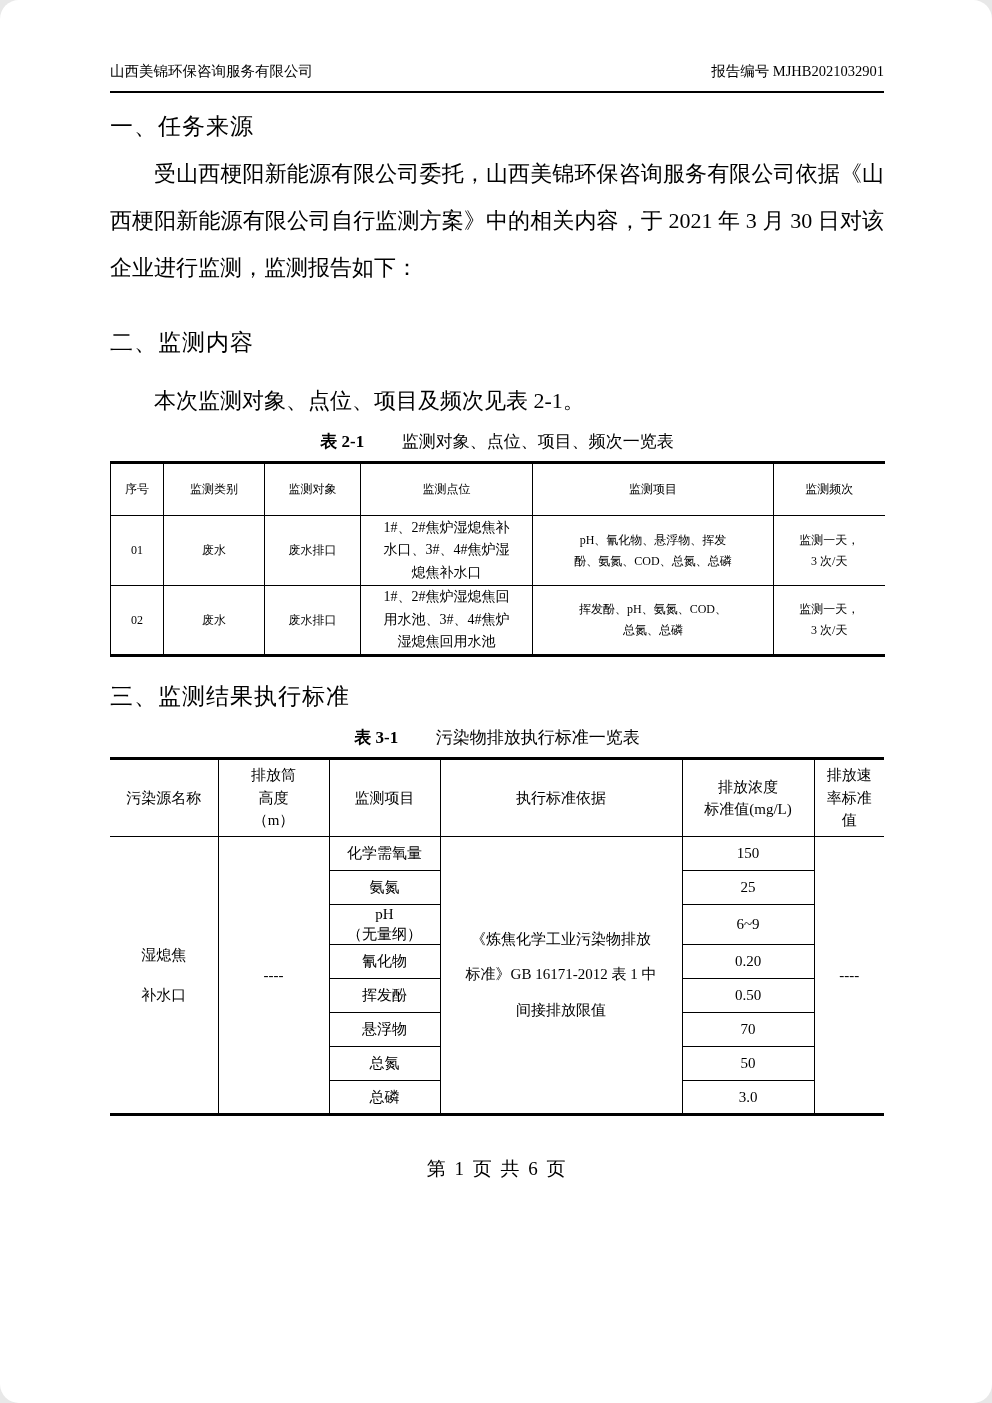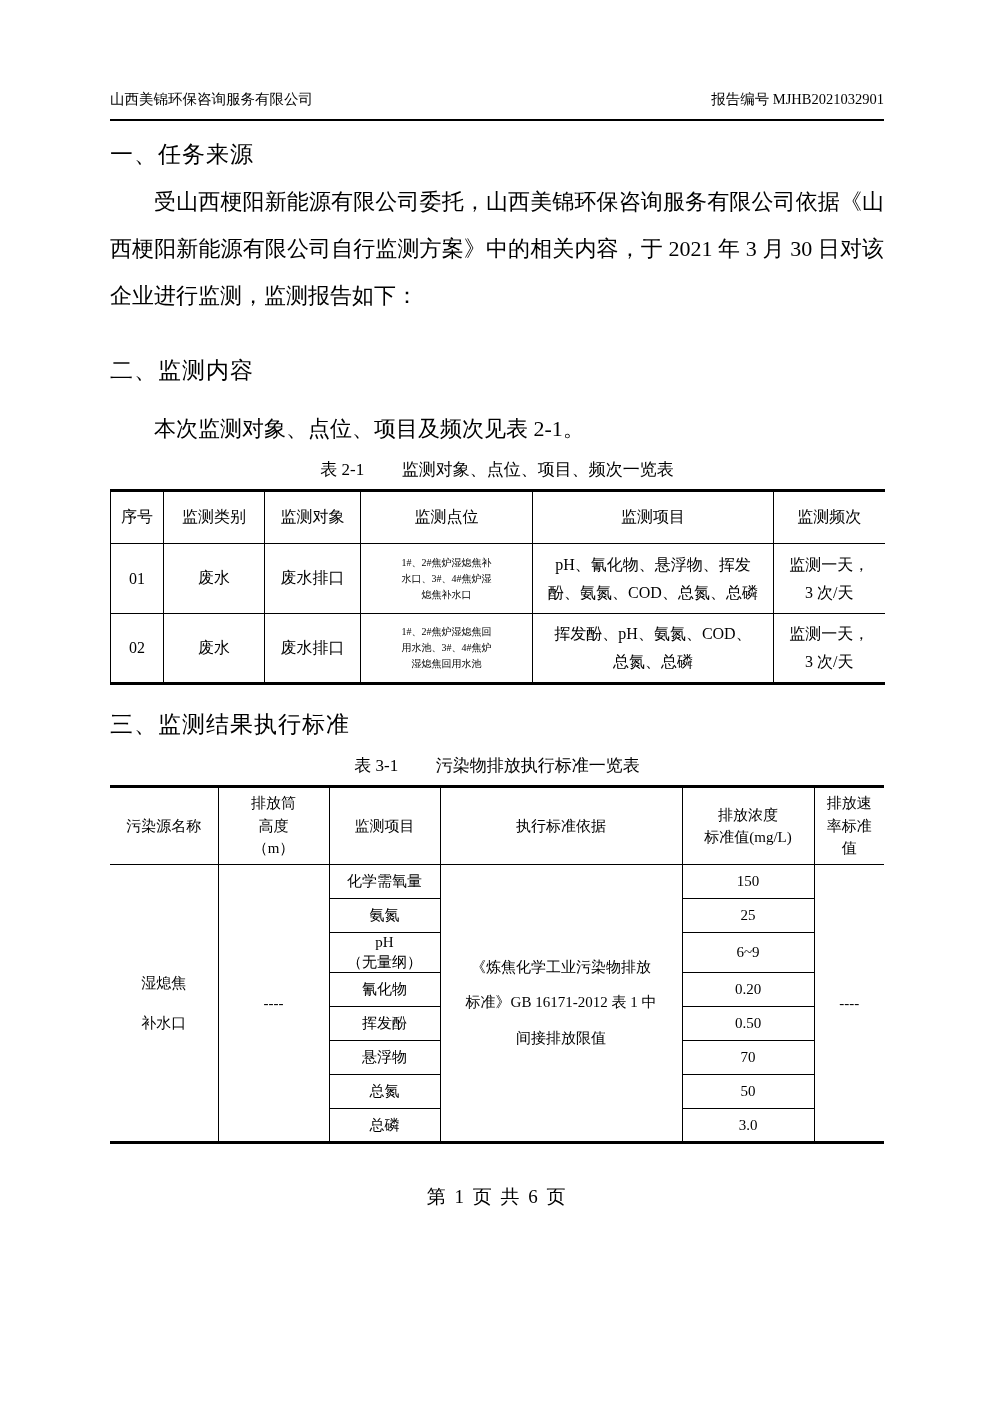--- a/index.html
+++ b/index.html
@@ -5,22 +5,23 @@
   html,body { margin:0; padding:0; }
   body { background:#e8e8e8; }
   .page {
     position:relative;
     width:992px; height:1403px;
     margin:0 auto;
     background:#ffffff;
     color:#000;
     font-family:"Liberation Serif","DejaVu Serif",serif;
     box-sizing:border-box;
-    padding:90px 108px 0 110px;
+    padding:62px 108px 0 110px;
     overflow:hidden;
+    border-radius:19px;
   }
   
   .doc-header {
     display:flex; justify-content:space-between; align-items:flex-end;
     font-size:14.5px;
     padding-bottom:10px;
     border-bottom:2px solid #000;
   }
   
   .sec-title {
@@ -36,32 +37,32 @@
     text-align:justify; text-indent:2em;
     margin:8px 0 0 0;
   }
   .body-par.single { line-height:30px; margin-top:28px; }
   .body-par.single2 { line-height:30px; margin-top:24px; }
   
   .tbl-caption {
     text-align:center; font-size:17px;
     margin-top:14px;
   }
-  .tbl-caption .cap-label { font-weight:normal; margin-right:2.2em; }
+  .tbl-caption .cap-label { font-weight:bold; margin-right:2.2em; }
   
   table { border-collapse:collapse; table-layout:fixed; width:774px; margin-top:8px; }
   td, th { font-weight:normal; text-align:center; vertical-align:middle; padding:0 2px; box-sizing:border-box; }
   .pre { white-space:pre-line; }
 
   #t21 { border-top:3px solid #000; border-bottom:3px solid #000; }
-  #t21 th, #t21 td { border:1px solid #000; font-size:16px; }
+  #t21 th, #t21 td { border:1px solid #000; font-size:12px; }
   #t21 th:last-child, #t21 td:last-child { border-right:0;text-align:center; }
   #t21 th { height:53px; }
   #t21 td { height:70px; }
-  #t21 .points-cell { font-size:10px; line-height:1.6; }
+  #t21 .points-cell { font-size:14px; line-height:1.6; }
   #t21 .items-cell { line-height:1.75; }
   #t21 .freq-cell { line-height:1.75; }
 
   #t31 { border-top:3px solid #000; border-bottom:3px solid #000; }
   #t31 th, #t31 td { border:1px solid #000; font-size:15px; }
   #t31 .edge-l { border-left:0; }
   #t31 .edge-r { border-right:0; }
   #t31 th { height:78px; line-height:1.5; }
   #t31 td { height:34px; }
   #t31 .source-cell { line-height:40px; }

